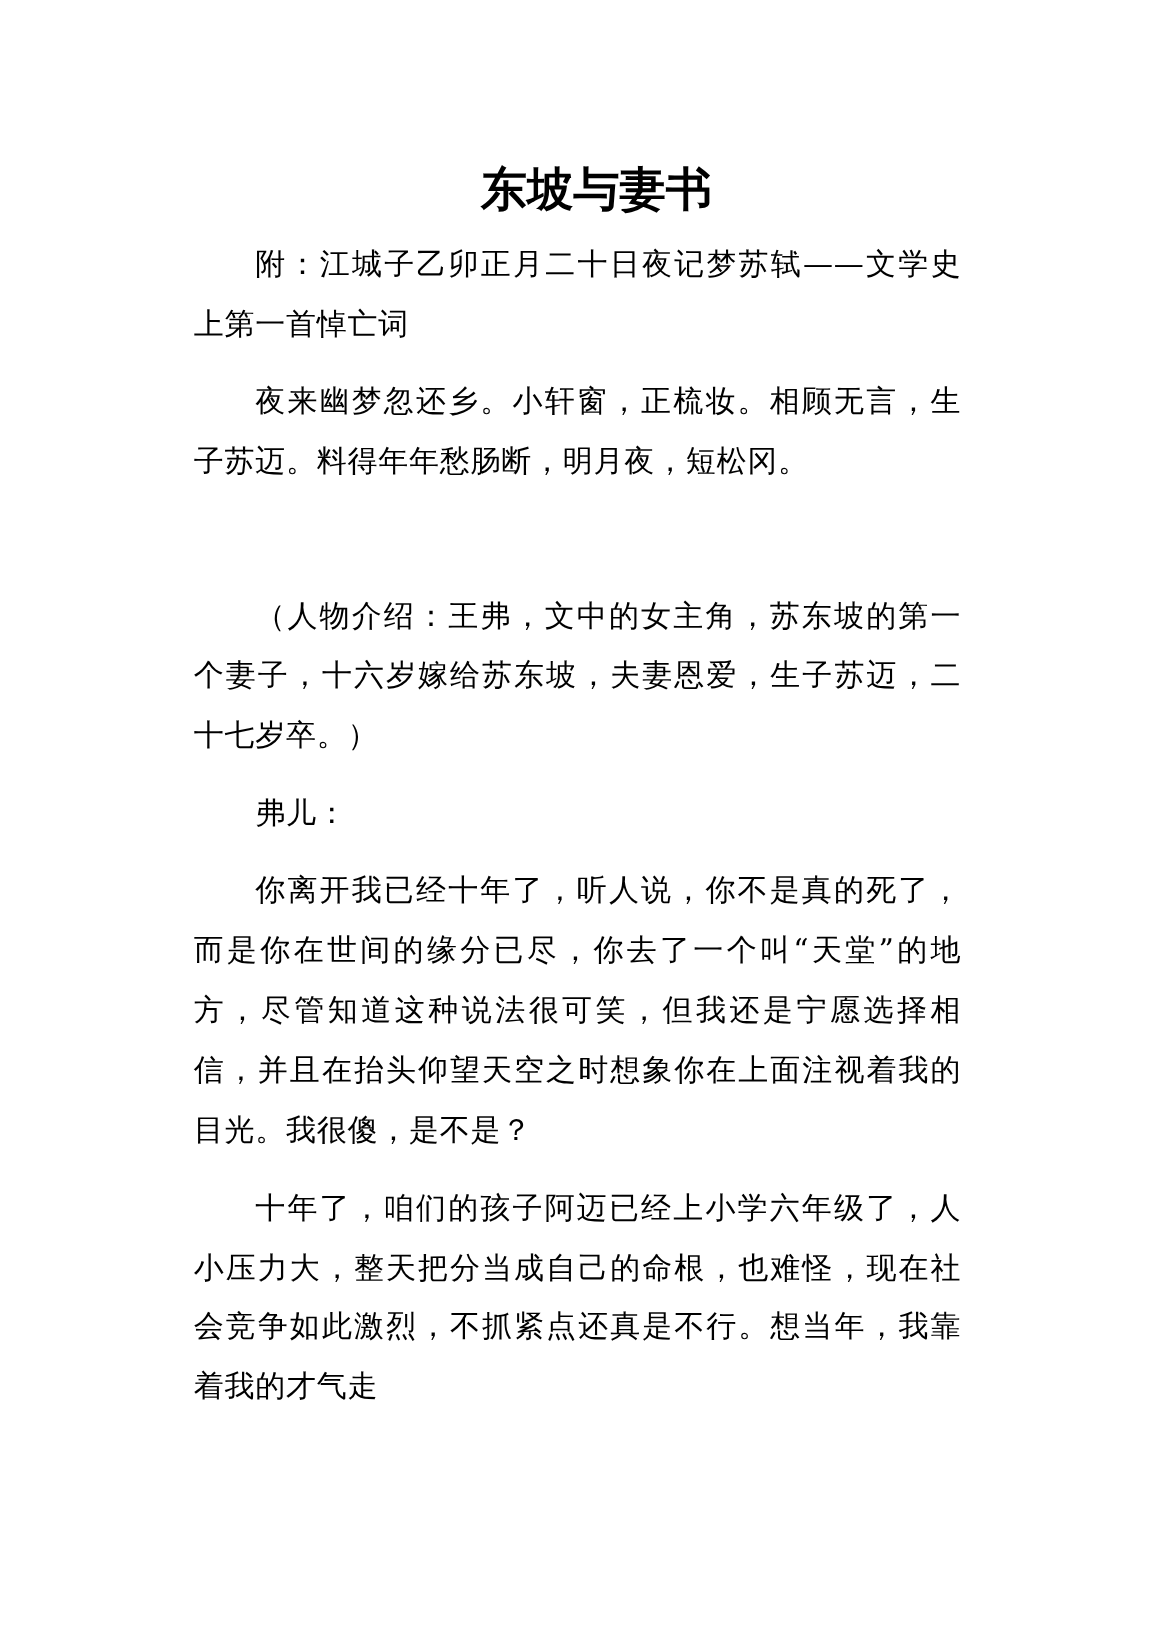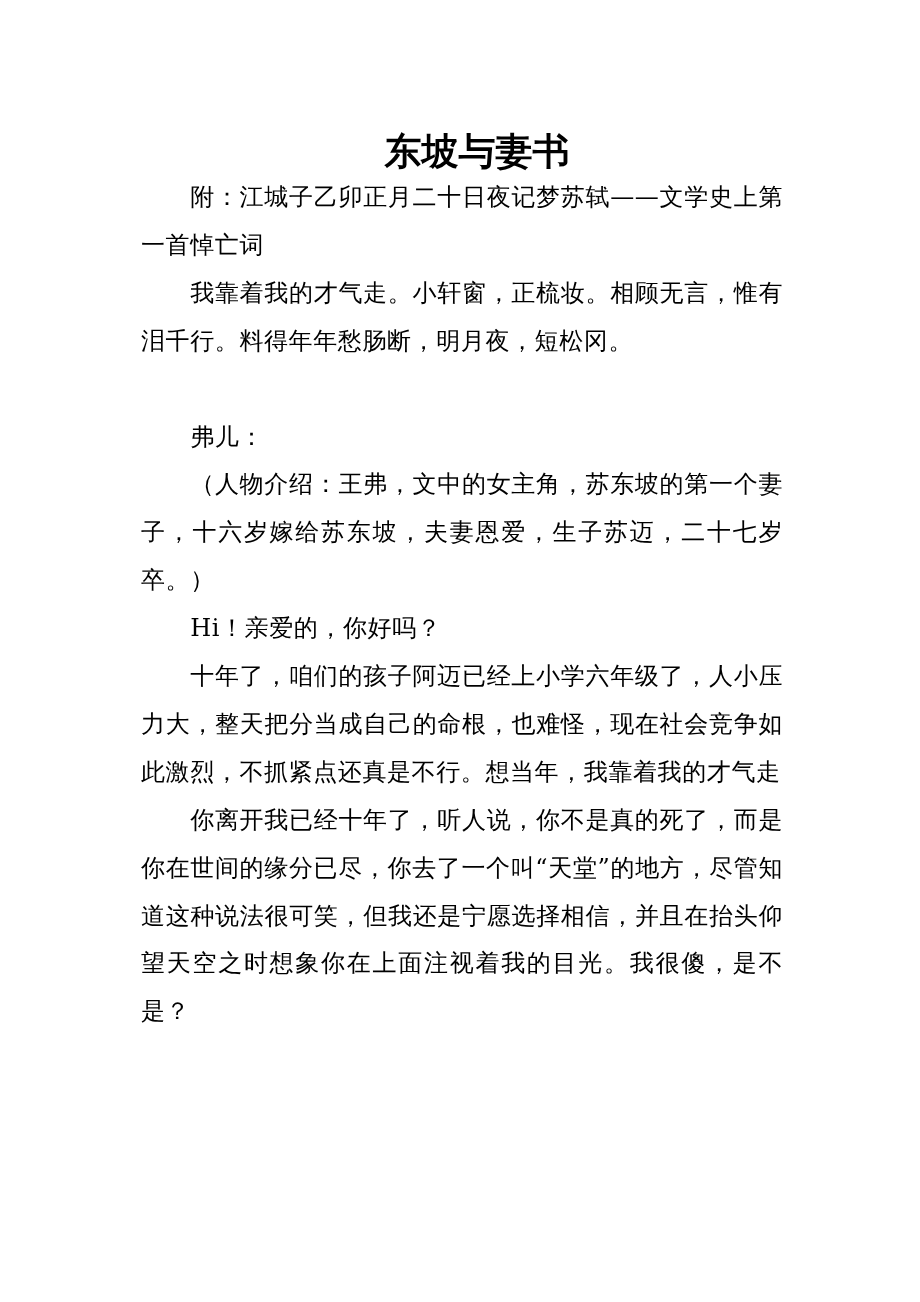--- a/index.html
+++ b/index.html
@@ -39,42 +39,41 @@
     position: absolute;
     left: 141px;
     top: 174px;
     width: 642px;
     font-family: "DejaVu Serif", "Liberation Serif", serif;
     font-size: 24px;
     line-height: 47.9px;
     letter-spacing: 0.6px;
   }
   .para {
-    margin: 0;
+    margin: 14px;
     padding: 0;
     text-align: justify;
     text-justify: inter-character;
     word-break: break-all;
   }
   .indent {
     text-indent: 2.05em;
   }
   .blank {
     height: 47.9px;
   }
 </style>
 </head>
 <body>
 
 <div class="page">
   <h1 class="title">东坡与妻书</h1>
 
   <div class="body-text">
     <p class="para indent">附：江城子乙卯正月二十日夜记梦苏轼——文学史上第一首悼亡词</p>
-    <p class="para indent">我靠着我的才气走。小轩窗，正梳妆。相顾无言，惟有泪千行。料得年年愁肠断，明月夜，短松冈。</p>
+    <p class="para indent">夜来幽梦忽还乡。小轩窗，正梳妆。相顾无言，生子苏迈。料得年年愁肠断，明月夜，短松冈。</p>
     <p class="para blank"></p>
+    <p class="para indent">（人物介绍：王弗，文中的女主角，苏东坡的第一个妻子，十六岁嫁给苏东坡，夫妻恩爱，生子苏迈，二十七岁卒。）</p>
     <p class="para indent">弗儿：</p>
-    <p class="para indent">（人物介绍：王弗，文中的女主角，苏东坡的第一个妻子，十六岁嫁给苏东坡，夫妻恩爱，生子苏迈，二十七岁卒。）</p>
-    <p class="para indent">Hi！亲爱的，你好吗？</p>
+    <p class="para indent">你离开我已经十年了，听人说，你不是真的死了，而是你在世间的缘分已尽，你去了一个叫“天堂”的地方，尽管知道这种说法很可笑，但我还是宁愿选择相信，并且在抬头仰望天空之时想象你在上面注视着我的目光。我很傻，是不是？</p>
     <p class="para indent">十年了，咱们的孩子阿迈已经上小学六年级了，人小压力大，整天把分当成自己的命根，也难怪，现在社会竞争如此激烈，不抓紧点还真是不行。想当年，我靠着我的才气走</p>
-    <p class="para indent">你离开我已经十年了，听人说，你不是真的死了，而是你在世间的缘分已尽，你去了一个叫“天堂”的地方，尽管知道这种说法很可笑，但我还是宁愿选择相信，并且在抬头仰望天空之时想象你在上面注视着我的目光。我很傻，是不是？</p>
   </div>
 </div>
 
 </body></html>

